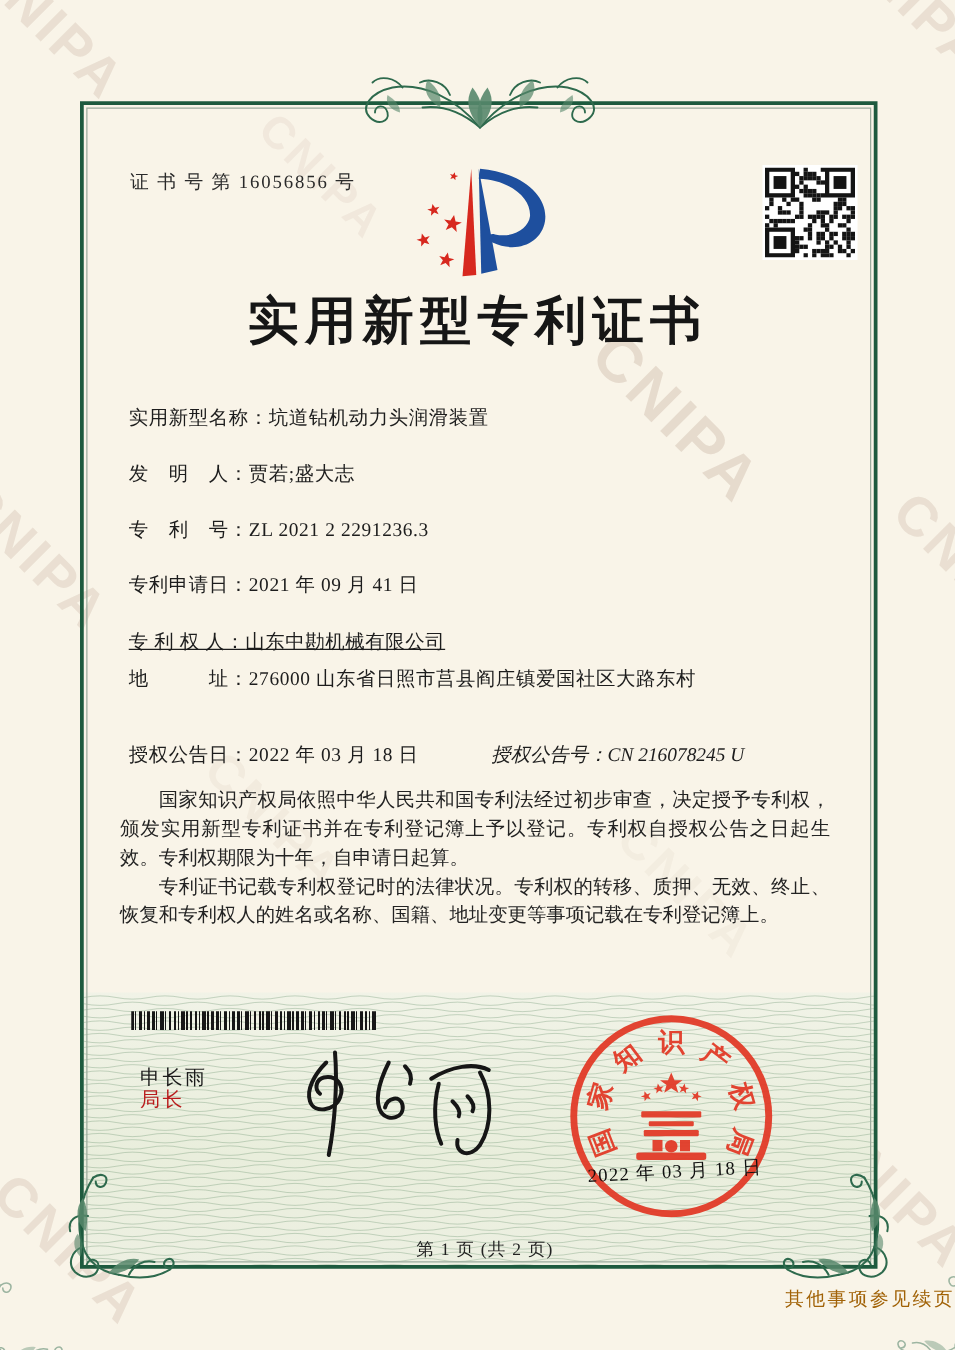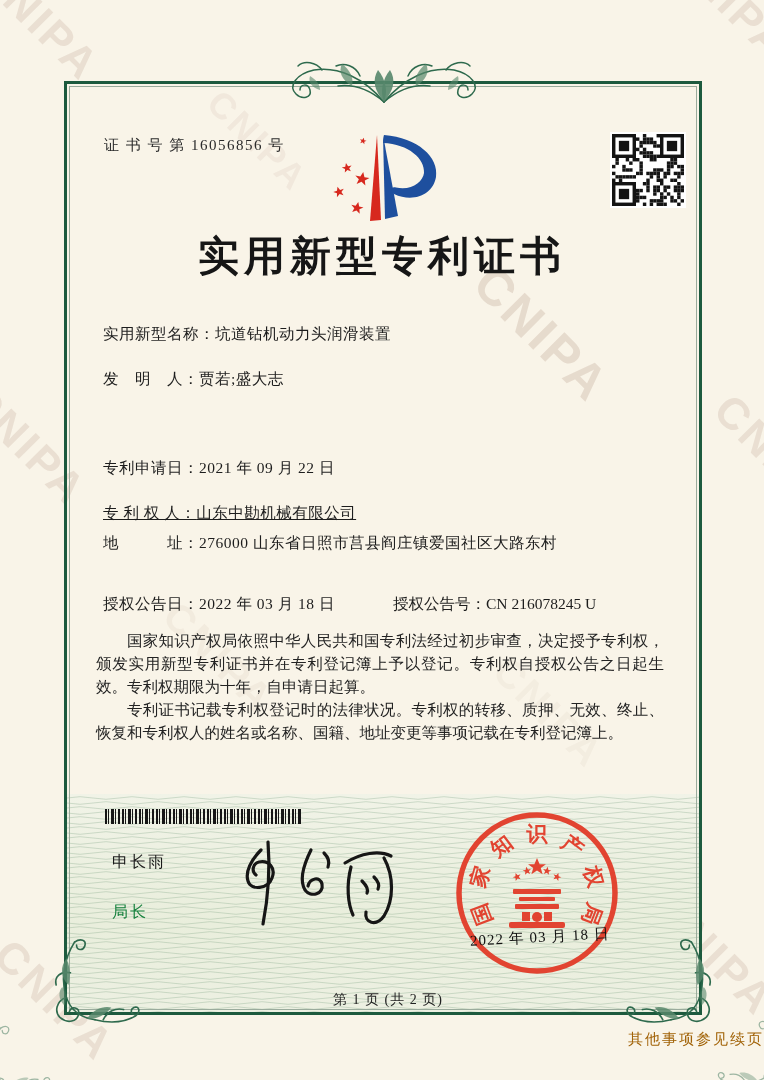--- a/index.html
+++ b/index.html
@@ -31,39 +31,39 @@
   .logo{position:absolute;left:320px;top:130px;}
   .qr{position:absolute;left:610px;top:132px;width:76px;height:76px;background:#ffffff;padding:2px;box-sizing:border-box;}
   .title{
     position:absolute;left:0;right:0;top:229px;text-align:center;
     font-size:41px;font-weight:bold;letter-spacing:5px;color:#161616;
   }
   
   .field-row{position:absolute;left:103px;white-space:nowrap;font-size:15.5px;}
   .field-row .lbl{letter-spacing:0.5px;}
   .field-row .val{letter-spacing:0.5px;}
-  .grant2{position:absolute;left:393px;top:594px;white-space:nowrap;font-size:15.5px;}
+  .grant2{position:absolute;left:393px;top:594px;white-space:nowrap;font-size:15.5px;font-style:italic;}
   
   .notice{position:absolute;left:96px;top:629px;width:568px;font-size:15.5px;line-height:23px;text-align:justify;color:#232323;}
   .notice p{margin:0;text-indent:2em;}
   
   .band{
     position:absolute;left:67px;top:794px;width:633px;height:218px;
     background:linear-gradient(180deg,#f1f3e7 0%,#e9eedc 60%,#edf0e2 100%);
   }
   .barcode{
     position:absolute;left:105px;top:809px;width:196px;height:15px;
     background:repeating-linear-gradient(90deg,
       #161616 0 2px,transparent 2px 3px,
       #161616 3px 4px,transparent 4px 6px,
       #161616 6px 9px,transparent 9px 10px,
       #161616 10px 11px,transparent 11px 13px,
       #161616 13px 15px,transparent 15px 17px);
   }
-  .sig-title{position:absolute;left:112px;top:870px;font-family:Liberation Serif, serif;font-size:16px;letter-spacing:2px;color:#15803d;margin-top:32px;}
+  .sig-title{position:absolute;left:112px;top:870px;font-family:Liberation Serif, serif;font-size:16px;letter-spacing:2px;color:#b91c1c;}
   .sig-name{position:absolute;left:112px;top:852px;font-family:"Liberation Sans","DejaVu Sans",sans-serif;font-size:16px;letter-spacing:2px;color:#1a1a1a;}
   .sig-hand{position:absolute;left:223px;top:836px;}
   
   .seal{position:absolute;left:449px;top:805px;width:176px;height:176px;opacity:0.95;}
   .seal svg{position:absolute;left:0;top:0;}
   .seal-char{
     position:absolute;left:88px;top:88px;width:24px;height:24px;margin:-12px 0 0 -12px;
     font-size:21px;font-weight:bold;color:#e23b28;text-align:center;line-height:24px;
     font-family:"Liberation Serif","DejaVu Serif",serif;
   }
@@ -365,22 +365,25 @@
     </svg>
 
   <div class="title">实用新型专利证书</div>
 
   <div class="field-row" style="top:324px;">
     <span class="lbl">实用新型名称：</span><span class="val">坑道钻机动力头润滑装置</span>
   </div>
   <div class="field-row" style="top:369px;">
     <span class="lbl">发　明　人：</span><span class="val">贾若;盛大志</span>
   </div>
+  <div class="field-row" style="top:414px;">
+    <span class="lbl">专　利　号：</span><span class="val">ZL 2021 2 2291236.3</span>
+  </div>
   <div class="field-row" style="top:458px;">
-    <span class="lbl">专利申请日：</span><span class="val">2021 年 09 月 22 日</span>
+    <span class="lbl">专利申请日：</span><span class="val">2021 年 09 月 41 日</span>
   </div>
   <div class="field-row" style="top:503px;text-decoration:underline;">
     <span class="lbl">专 利 权 人：</span><span class="val">山东中勘机械有限公司</span>
   </div>
   <div class="field-row" style="top:533px;text-align:center;">
     <span class="lbl">地　　　址：</span><span class="val">276000 山东省日照市莒县阎庄镇爱国社区大路东村</span>
   </div>
   <div class="field-row" style="top:594px;">
     <span class="lbl">授权公告日：</span><span class="val">2022 年 03 月 18 日</span>
   </div>

